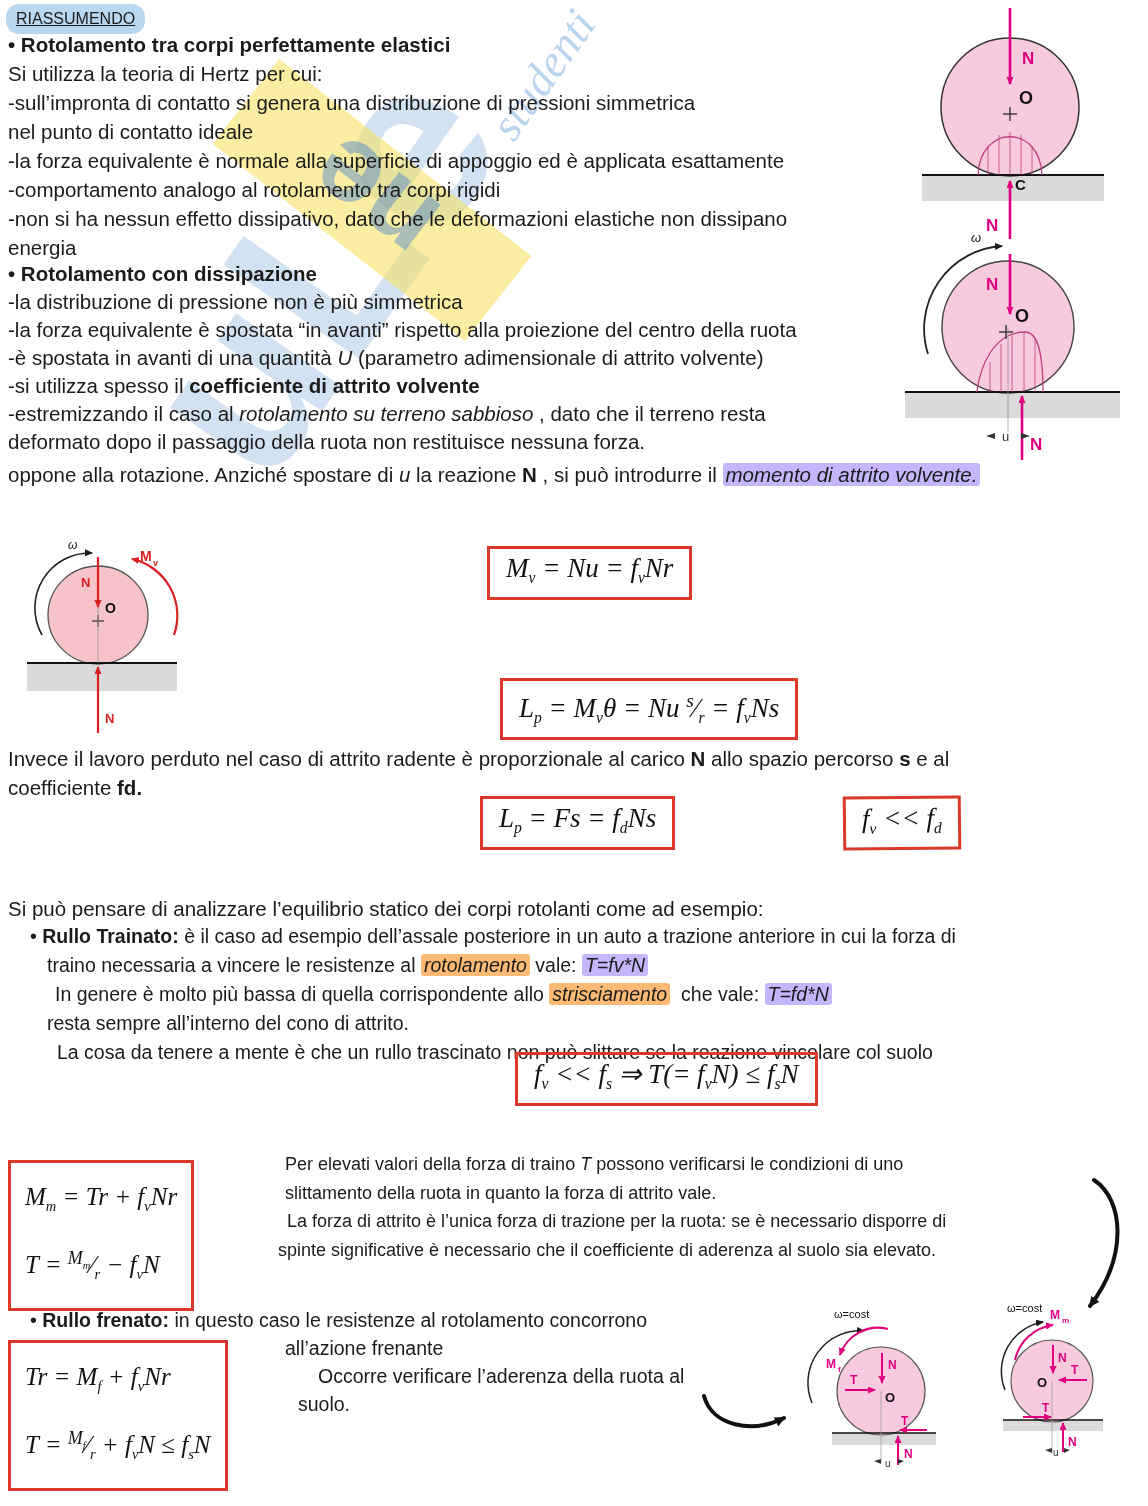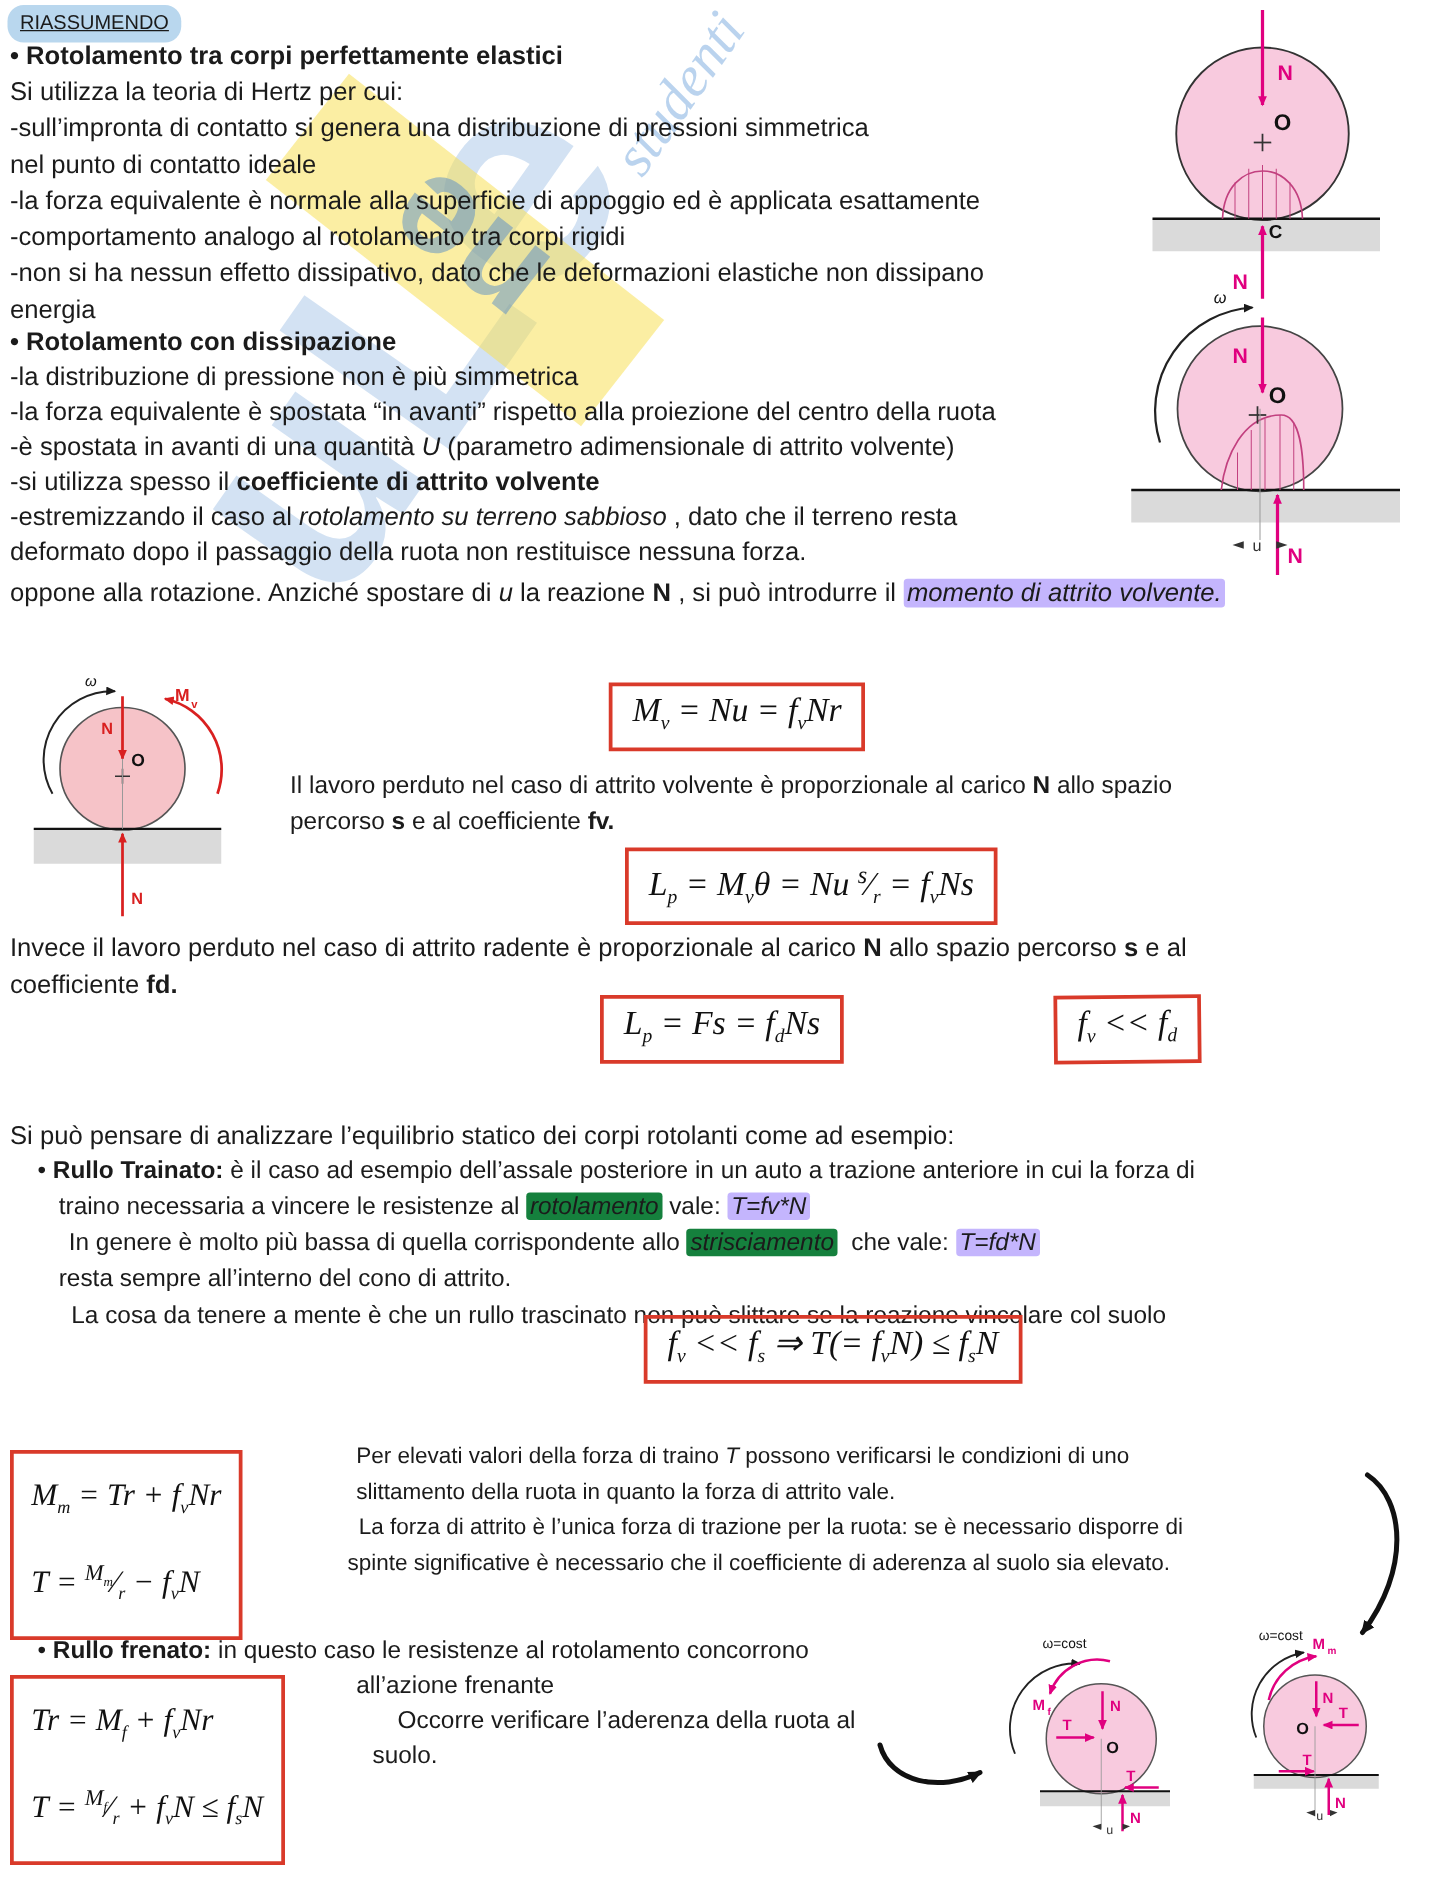--- a/index.html
+++ b/index.html
@@ -4,21 +4,21 @@
 <style>
   html,body{margin:0;padding:0;background:#fff;}
   .page{position:relative;width:1148px;height:1506px;background:#ffffff;overflow:hidden;
         font-family:"Liberation Sans",sans-serif;color:#1b1b1b;font-size:20.5px;line-height:29px;}
   .abs{position:absolute;}
   .txt{position:absolute;white-space:nowrap;z-index:2;}
   .line{white-space:nowrap;}
   .b{font-weight:bold;}
   .it{font-style:italic;}
   .hl-y{background:#c4b5fd;padding:0 3px;border-radius:3px;}
-  .hl-g{background:#15803d;padding:0 3px;border-radius:3px;}
+  .hl-g{background:#fdba74;padding:0 3px;border-radius:3px;}
   .title-pill{display:inline-block;background:#b9d7ee;border-radius:13px;padding:0 10px 1px 10px;
               text-decoration:underline;font-size:16px;}
   .fbox{position:absolute;z-index:2;border:3px solid #d93a2a;padding:5px 16px;
         font-family:"Liberation Serif",serif;font-style:italic;font-size:27px;color:#111;}
   .fbox sub{font-size:58%;}
   .fbox sup{font-size:72%;}
   .fbox2{font-size:25px;line-height:52px;padding:8px 14px;}
   .sm{font-size:19.5px;}
   .xs{font-size:18px;line-height:28.5px;}
   
@@ -163,24 +163,20 @@
         <line x1="76" y1="82" x2="76" y2="94"></line>
     </g>
     <text x="83" y="80" fill="#111" font-weight="bold" font-size="14">O</text>
     <line x1="76" y1="74" x2="76" y2="130" stroke="#999" stroke-width="0.8"></line>
     <line x1="76" y1="200" x2="76" y2="134" stroke="#d92020" stroke-width="2.2" marker-end="url(#ah-red)"></line>
     <text x="83" y="190" fill="#d92020" font-weight="bold" font-size="13">N</text>
   </svg>
 
   <div class="fbox" style="left:487px;top:546px;">M<sub>v</sub> = Nu = f<sub>v</sub>Nr</div>
 
-  <div class="txt sm" style="left:232px;top:614px;">
-    <div class="line">Il lavoro perduto nel caso di attrito volvente è proporzionale al carico <b>N</b> allo spazio</div>
-    <div class="line">percorso <b>s</b> e al coefficiente <b>fv.</b></div>
-  </div>
 
   <div class="fbox" style="left:500px;top:678px;">L<sub>p</sub> = M<sub>v</sub>θ = Nu <sup>s</sup>⁄<sub>r</sub> = f<sub>v</sub>Ns</div>
 
   <div class="txt" style="left:8px;top:744px;">
     <div class="line">Invece il lavoro perduto nel caso di attrito radente è proporzionale al carico <b>N</b> allo spazio percorso <b>s</b> e al</div>
     <div class="line">coefficiente <b>fd.</b></div>
   </div>
 
   <div class="fbox" style="left:480px;top:796px;">L<sub>p</sub> = Fs = f<sub>d</sub>Ns</div>
   <div class="fbox" style="left:843px;top:796px;transform:rotate(-0.6deg);">f<sub>v</sub> &lt;&lt; f<sub>d</sub></div>

